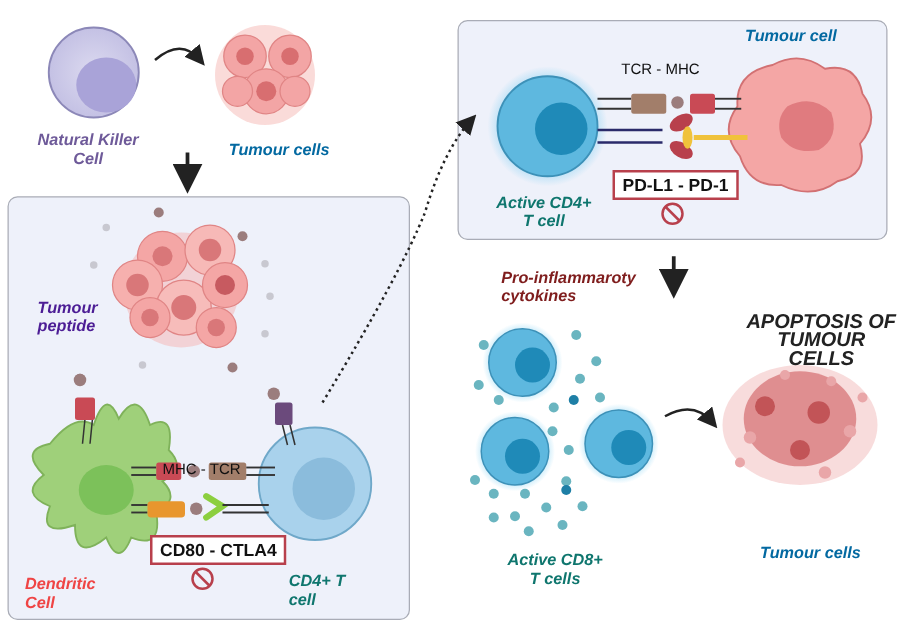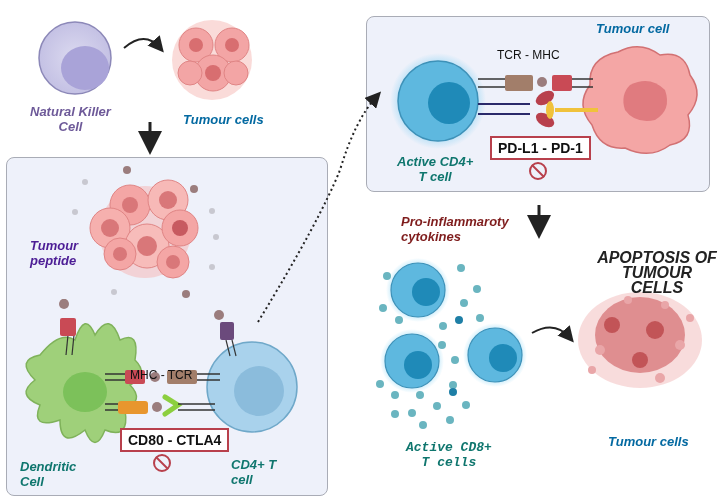--- a/index.html
+++ b/index.html
@@ -3,21 +3,21 @@
 <meta charset="utf-8">
 <style>
   html, body { margin: 0; padding: 0; background: #ffffff; }
   body { width: 720px; height: 504px; position: relative; overflow: hidden;
          font-family: "Liberation Sans", sans-serif; }
   .panel { position: absolute; background: #eef1fa; border: 1.5px solid #a9acb6; border-radius: 8px; box-sizing: border-box; }
   .lbl { position: absolute; font-weight: bold; font-style: italic; font-size: 13px; line-height: 15px; white-space: pre-line; }
   .lbl.purple { color: #6e5a99; text-align: center; }
   .lbl.pink { color: #0369a1; text-align: center; }
   .lbl.brown { color: #4c1d95; }
-  .lbl.green { color: #0f766e; }
+  .lbl.green { color: #ef4444; }
   .lbl.teal { color: #0f766e; }
   .lbl.blue { color: #7f1d1d; }
   .lbl.black { color: #222; font-size: 16px; text-align: center; }
   .pair { position: absolute; font-weight: normal; font-size: 12px; color: #111; }
   .box { position: absolute; border: 2px solid #b8404c; background: #fff; font-weight: bold; font-size: 14px; color: #111; padding: 2px 6px; }
   svg { position: absolute; left: 0; top: 0; }
 </style>
 </head>
 <body>
 
@@ -237,21 +237,21 @@
 peptide</div>
 <div class="lbl green" style="left:20px; top:459px;">Dendritic
 Cell</div>
 <div class="lbl teal" style="left:231px; top:457px;">CD4+ T
 cell</div>
 <div class="lbl pink" style="left:596px; top:21px;">Tumour cell</div>
 <div class="lbl teal" style="left:397px; top:154px; text-align:center;">Active CD4+
 T cell</div>
 <div class="lbl blue" style="left:401px; top:214px;">Pro-inflammaroty
 cytokines</div>
-<div class="lbl teal" style="left:406px; top:440px; text-align:center;font-family:Liberation Mono, monospace;">Active CD8+
+<div class="lbl teal" style="left:406px; top:440px; text-align:center;">Active CD8+
 T cells</div>
 <div class="lbl black" style="left:594px; top:250px;">APOPTOSIS OF
 TUMOUR CELLS</div>
 <div class="lbl pink" style="left:608px; top:434px;">Tumour cells</div>
 
 <div class="pair" style="left:130px; top:344px;margin-top:24px;">MHC - TCR</div>
 <div class="box" style="left:120px; top:428px;">CD80 - CTLA4</div>
 <div class="pair" style="left:497px; top:48px;">TCR - MHC</div>
 <div class="box" style="left:490px; top:136px;">PD-L1 - PD-1</div>
 

